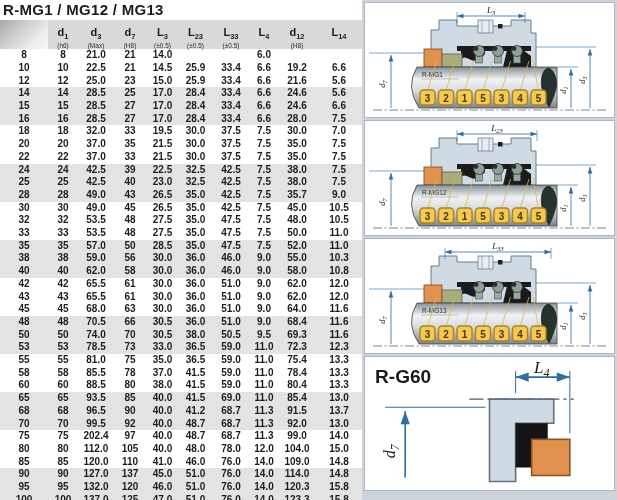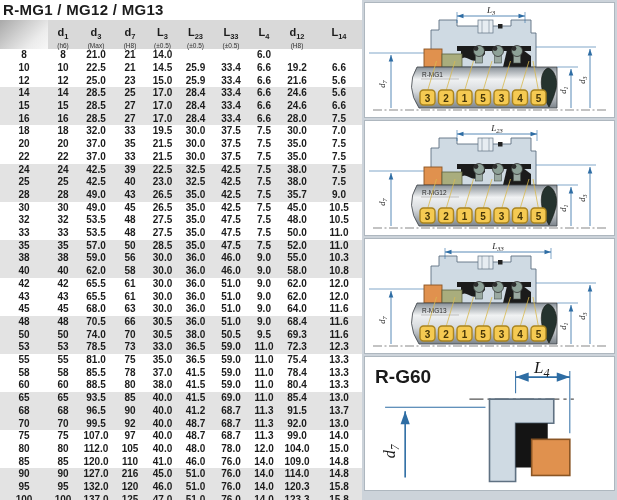--- a/index.html
+++ b/index.html
@@ -443,21 +443,21 @@
             <td>40.0</td>
             <td>48.7</td>
             <td>68.7</td>
             <td>11.3</td>
             <td>92.0</td>
             <td>13.0</td>
           </tr>
           <tr>
             <td>75</td>
             <td>75</td>
-            <td>107.0</td>
+            <td>202.4</td>
             <td>97</td>
             <td>40.0</td>
             <td>48.7</td>
             <td>68.7</td>
             <td>11.3</td>
             <td>99.0</td>
             <td>14.0</td>
           </tr>
           <tr>
             <td>80</td>
@@ -480,21 +480,21 @@
             <td>46.0</td>
             <td>76.0</td>
             <td>14.0</td>
             <td>109.0</td>
             <td>14.8</td>
           </tr>
           <tr class="band">
             <td>90</td>
             <td>90</td>
             <td>127.0</td>
-            <td>216</td>
+            <td>137</td>
             <td>45.0</td>
             <td>51.0</td>
             <td>76.0</td>
             <td>14.0</td>
             <td>114.0</td>
             <td>14.8</td>
           </tr>
           <tr class="band">
             <td>95</td>
             <td>95</td>

